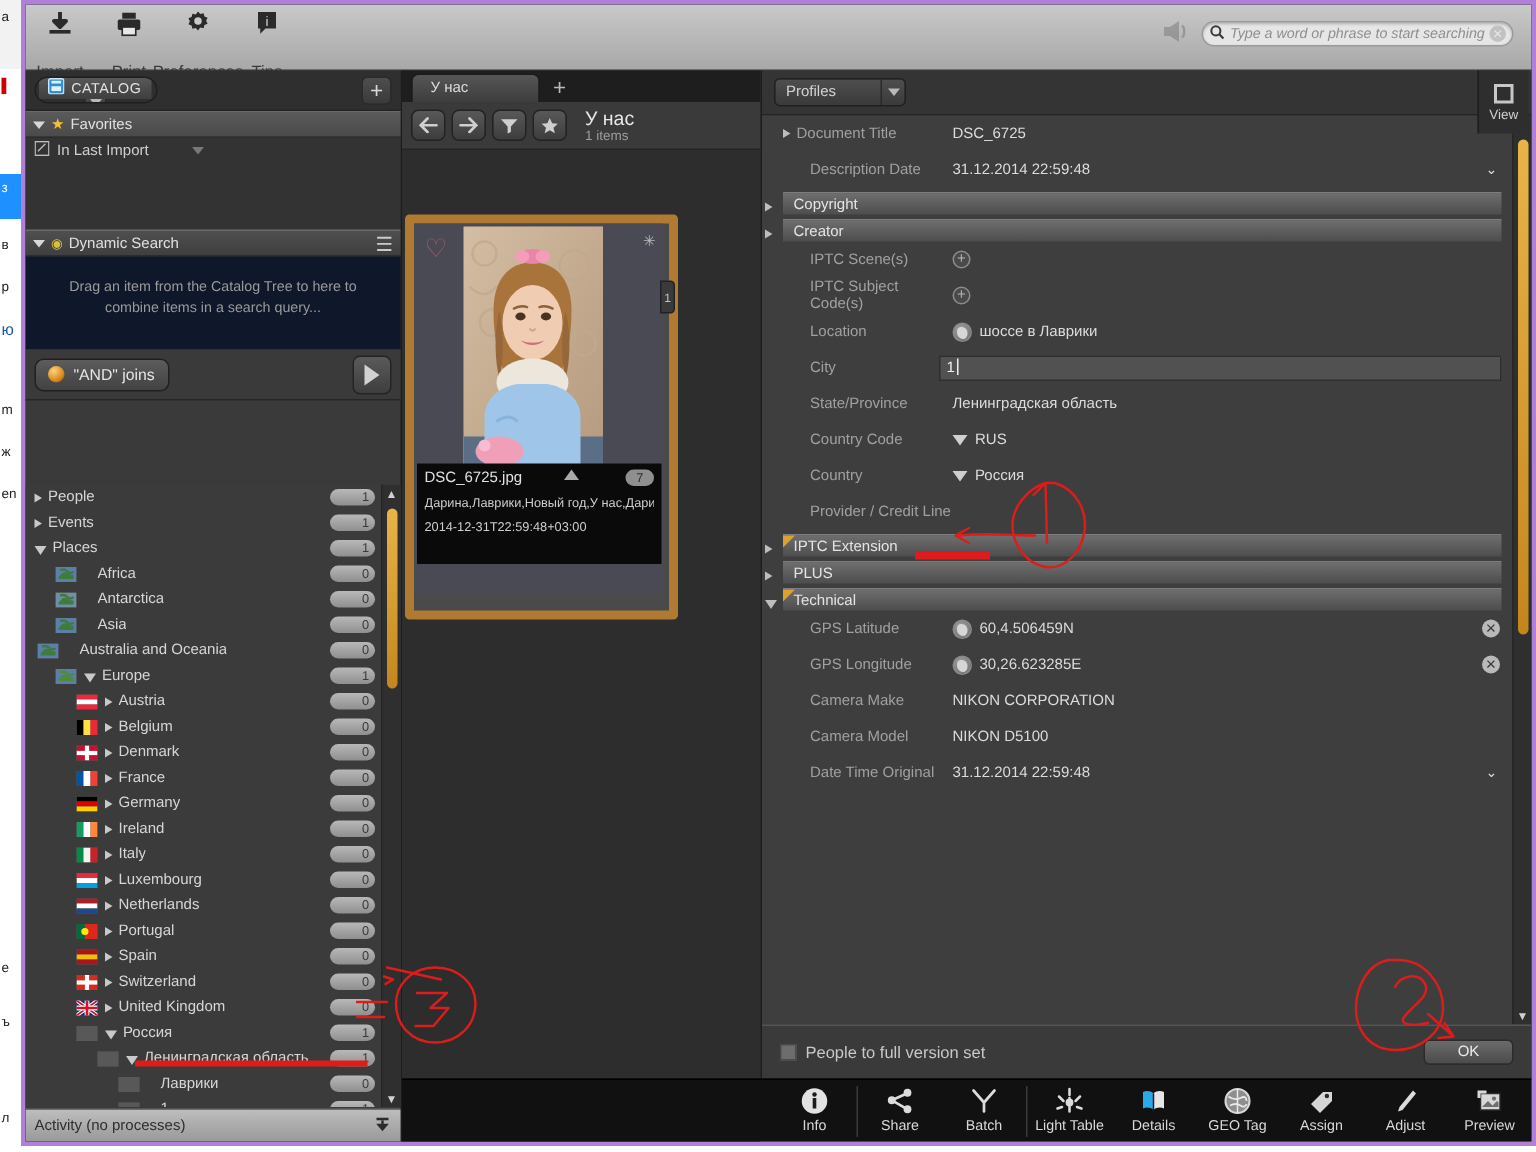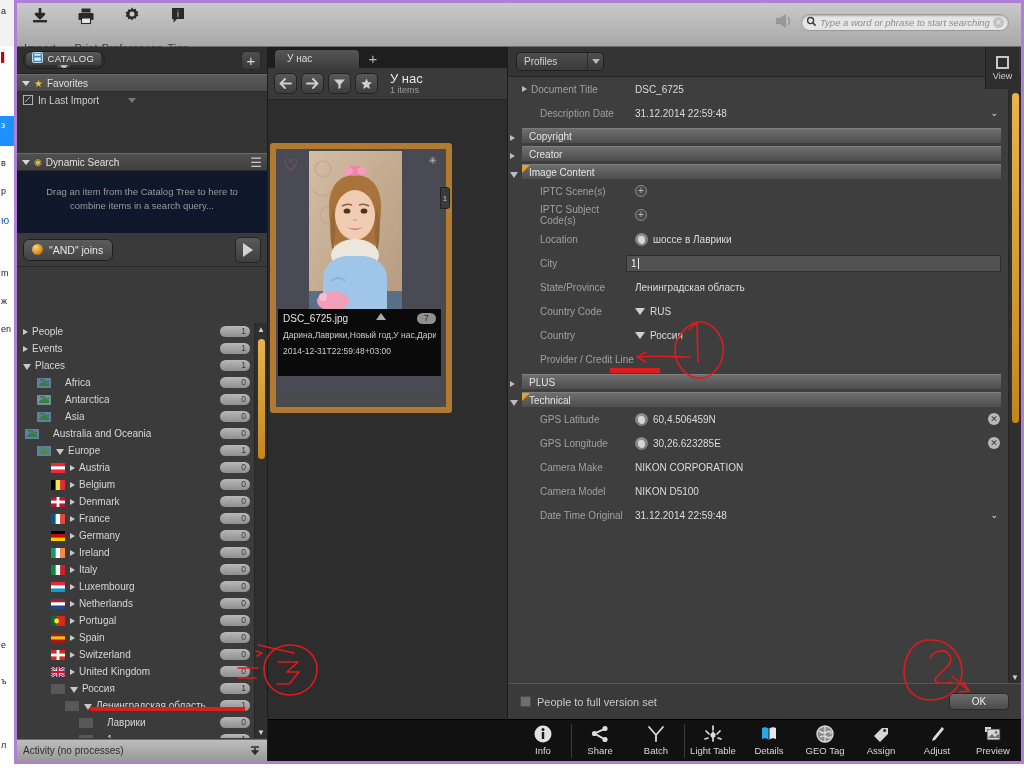--- a/index.html
+++ b/index.html
@@ -963,85 +963,85 @@
               <div class="m-section">
                 <span>Copyright</span>
               </div>
             </div>
             <div class="m-section-wrap">
               <span class="m-section-tri "></span>
               <div class="m-section">
                 <span>Creator</span>
               </div>
             </div>
+            <div class="m-field">
+              <span class="m-tri" style="visibility:hidden"></span>
+              <span class="m-label ind">IPTC Scene(s)</span>
+              <span class="m-value">
+                <span class="plus-ic">+</span>
+                <span></span>
+              </span>
+            </div>
+            <div class="m-field">
+              <span class="m-tri" style="visibility:hidden"></span>
+              <span class="m-label ind">IPTC Subject Code(s)</span>
+              <span class="m-value">
+                <span class="plus-ic">+</span>
+                <span></span>
+              </span>
+            </div>
+            <div class="m-field">
+              <span class="m-tri" style="visibility:hidden"></span>
+              <span class="m-label ind">Location</span>
+              <span class="m-value">
+                <span class="globe-ic"></span>
+                <span>шоссе в Лаврики</span>
+              </span>
+            </div>
+            <div class="m-field">
+              <span class="m-tri" style="visibility:hidden"></span>
+              <span class="m-label ind">City</span>
+              <span class="m-input"><span>1</span><span class="caret-bar"></span></span>
+            </div>
+            <div class="m-field">
+              <span class="m-tri" style="visibility:hidden"></span>
+              <span class="m-label ind">State/Province</span>
+              <span class="m-value">
+                <span>Ленинградская область</span>
+              </span>
+            </div>
+            <div class="m-field">
+              <span class="m-tri" style="visibility:hidden"></span>
+              <span class="m-label ind">Country Code</span>
+              <span class="m-value">
+                <span class="caret-sm"></span>
+                <span>RUS</span>
+              </span>
+            </div>
+            <div class="m-field">
+              <span class="m-tri" style="visibility:hidden"></span>
+              <span class="m-label ind">Country</span>
+              <span class="m-value">
+                <span class="caret-sm"></span>
+                <span>Россия</span>
+              </span>
+            </div>
+            <div class="m-field">
+              <span class="m-tri" style="visibility:hidden"></span>
+              <span class="m-label ind">Provider / Credit Line</span>
+              <span class="m-value">
+                <span></span>
+              </span>
+            </div>
             <div class="m-section-wrap">
-              <span class="m-section-tri open"></span>
+              <span class="m-section-tri "></span>
               <div class="m-section">
                 <span class="corner-mark"></span>
-                <span>Image Content</span>
-              </div>
-            </div>
-            <div class="m-field">
-              <span class="m-tri" style="visibility:hidden"></span>
-              <span class="m-label ind">IPTC Scene(s)</span>
-              <span class="m-value">
-                <span class="plus-ic">+</span>
-                <span></span>
-              </span>
-            </div>
-            <div class="m-field">
-              <span class="m-tri" style="visibility:hidden"></span>
-              <span class="m-label ind">IPTC Subject Code(s)</span>
-              <span class="m-value">
-                <span class="plus-ic">+</span>
-                <span></span>
-              </span>
-            </div>
-            <div class="m-field">
-              <span class="m-tri" style="visibility:hidden"></span>
-              <span class="m-label ind">Location</span>
-              <span class="m-value">
-                <span class="globe-ic"></span>
-                <span>шоссе в Лаврики</span>
-              </span>
-            </div>
-            <div class="m-field">
-              <span class="m-tri" style="visibility:hidden"></span>
-              <span class="m-label ind">City</span>
-              <span class="m-input"><span>1</span><span class="caret-bar"></span></span>
-            </div>
-            <div class="m-field">
-              <span class="m-tri" style="visibility:hidden"></span>
-              <span class="m-label ind">State/Province</span>
-              <span class="m-value">
-                <span>Ленинградская область</span>
-              </span>
-            </div>
-            <div class="m-field">
-              <span class="m-tri" style="visibility:hidden"></span>
-              <span class="m-label ind">Country Code</span>
-              <span class="m-value">
-                <span class="caret-sm"></span>
-                <span>RUS</span>
-              </span>
-            </div>
-            <div class="m-field">
-              <span class="m-tri" style="visibility:hidden"></span>
-              <span class="m-label ind">Country</span>
-              <span class="m-value">
-                <span class="caret-sm"></span>
-                <span>Россия</span>
-              </span>
-            </div>
-            <div class="m-field">
-              <span class="m-tri" style="visibility:hidden"></span>
-              <span class="m-label ind">Provider / Credit Line</span>
-              <span class="m-value">
-                <span></span>
-              </span>
+                <span>IPTC Extension</span>
+              </div>
             </div>
             <div class="m-section-wrap">
               <span class="m-section-tri "></span>
               <div class="m-section">
                 <span>PLUS</span>
               </div>
             </div>
             <div class="m-section-wrap">
               <span class="m-section-tri open"></span>
               <div class="m-section">

